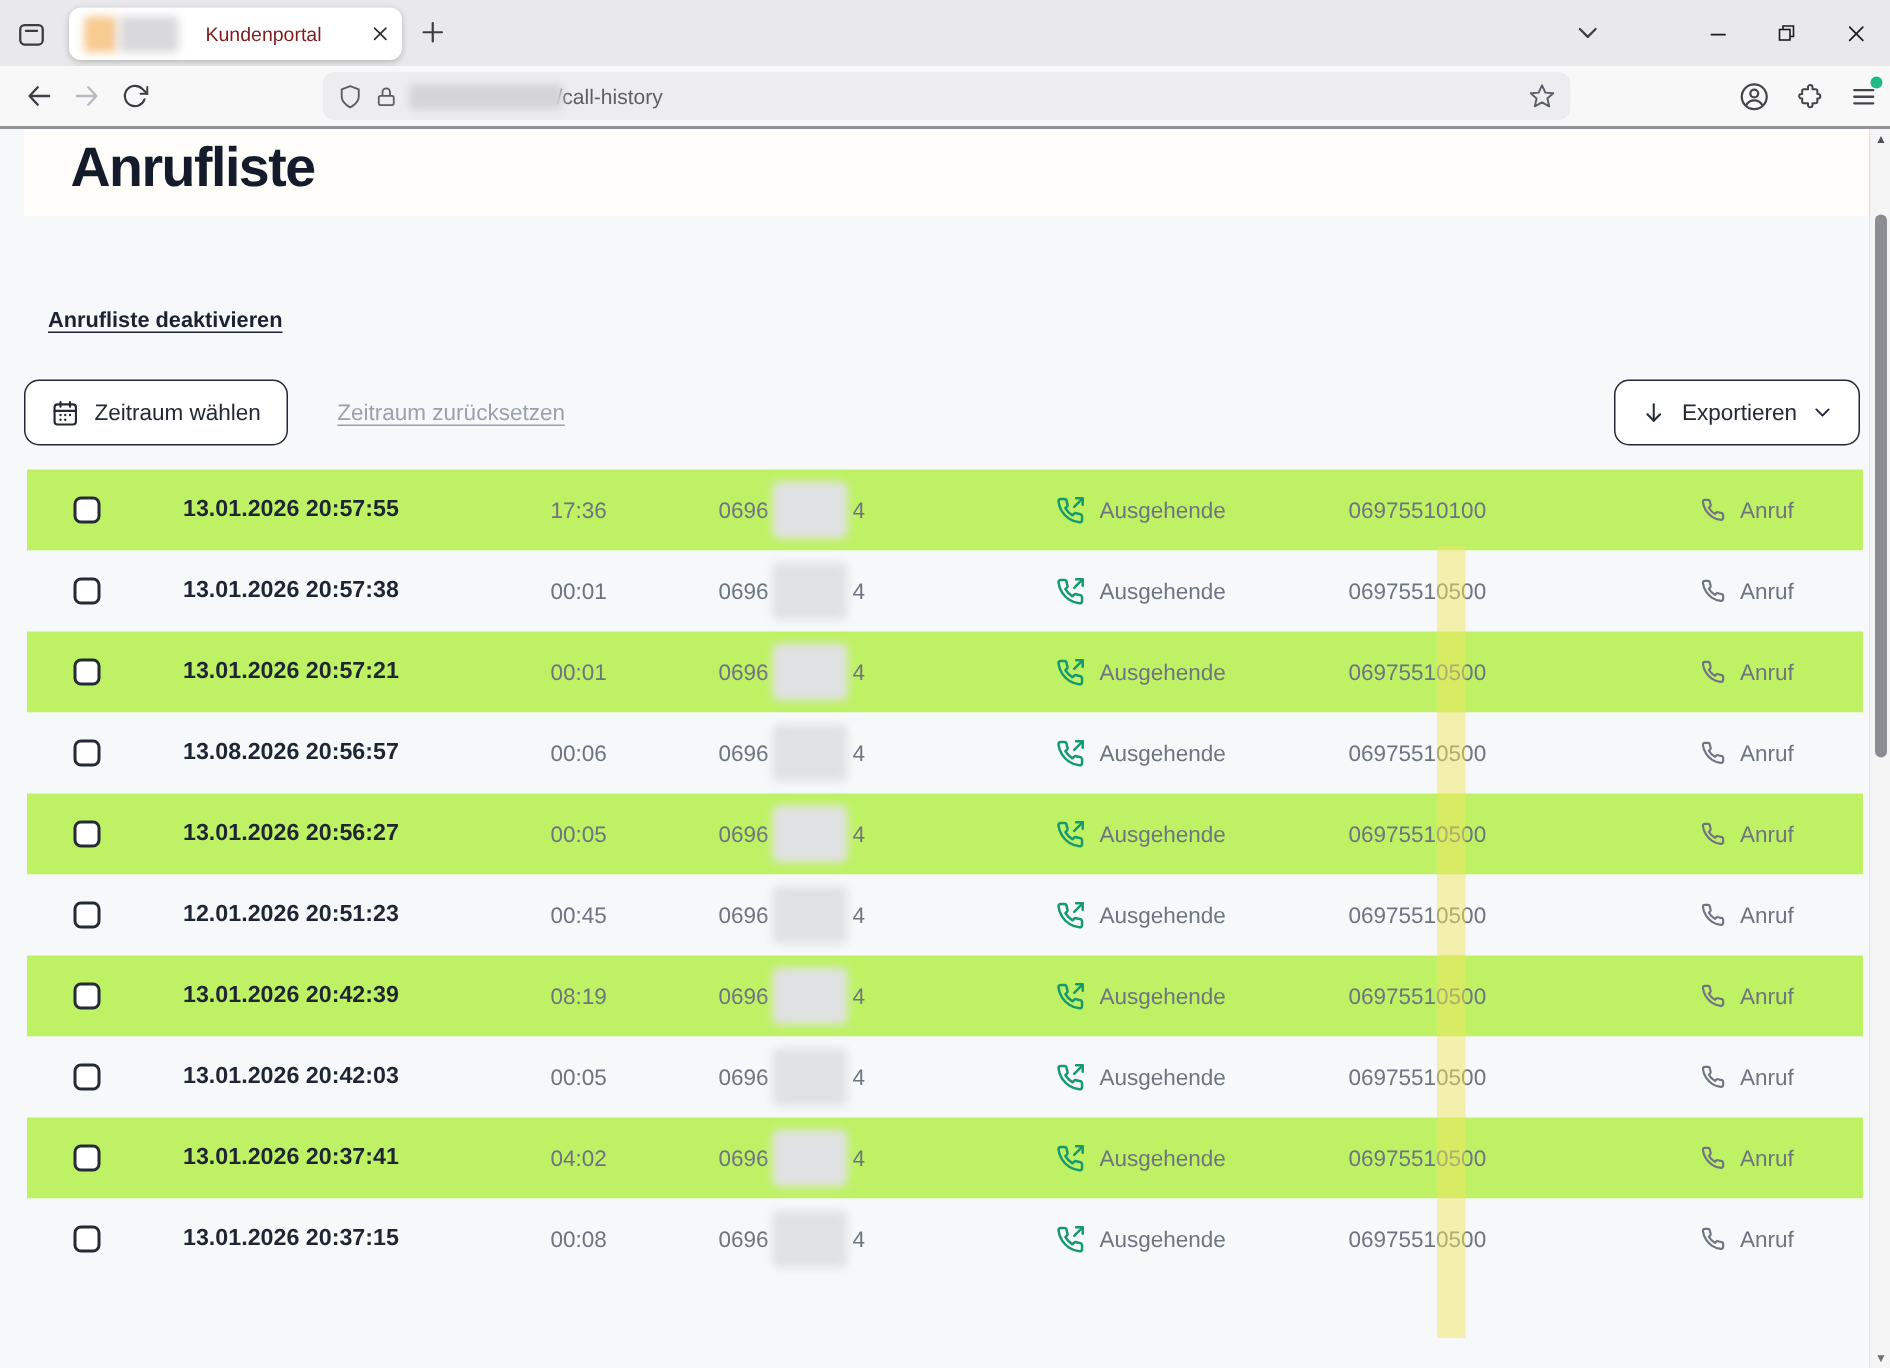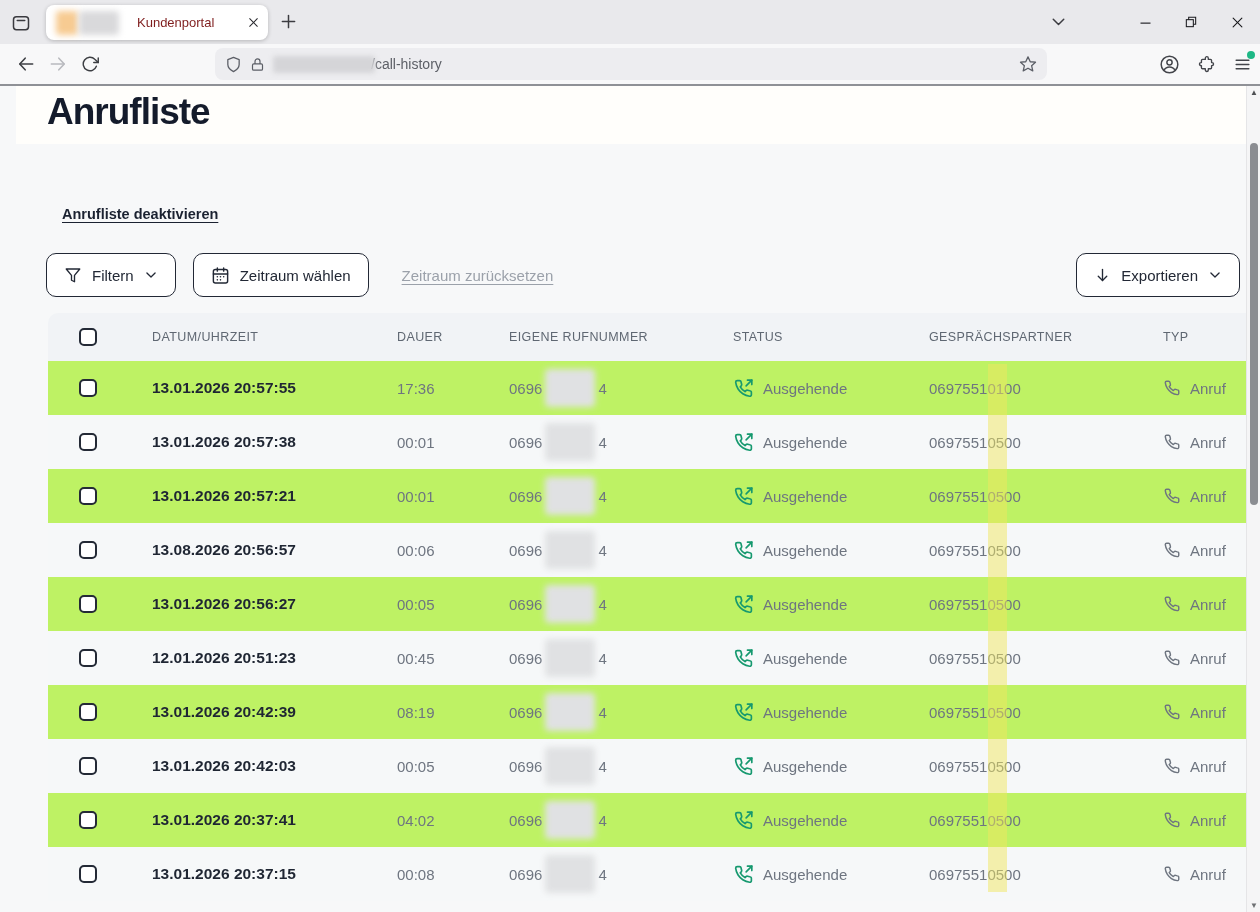--- a/index.html
+++ b/index.html
@@ -33,21 +33,21 @@
   .url-path { font-size:14px; color:#5c5f66; }
   .url-star { margin-left:auto; color:#5b5e66; display:flex; }
   .nav-right { position:absolute; right:8px; top:4px; height:32px; display:flex; align-items:center; gap:17px; color:#43454b; }
   .menu-wrap { position:relative; display:flex; }
   .menu-dot { position:absolute; right:-3px; top:-4px; width:8px; height:8px; border-radius:50%; background:#1fb886; }
 
   
   .page { position:absolute; top:86px; left:0; width:1246px; height:826px; background:#f7f8f9; }
   .title-strip { position:absolute; top:0; left:16px; right:0; height:58px; background:#fffefb; }
   .page-title { position:absolute; left:31px; top:5px; font-size:37px; font-weight:800; letter-spacing:-1px; color:#141b2b; }
-  .content { position:absolute; top:58px; left:0; right:0; bottom:0;margin-left:30px; }
+  .content { position:absolute; top:58px; left:0; right:0; bottom:0; }
 
   .deact-link { position:absolute; left:32px; top:62px; font-size:14.5px; font-weight:700; color:#1b2231;
     text-decoration:underline; text-underline-offset:3px; cursor:pointer; }
 
   .actionbar { position:absolute; top:109px; left:0; right:0; height:44px; }
   .btn { height:44px; background:#fff; border:1.5px solid #222835; border-radius:10px; display:inline-flex;
     align-items:center; gap:10px; padding:0 17px; font-size:15px; font-weight:500; color:#222835; cursor:pointer;
     font-family:"Liberation Sans", sans-serif; }
   .left-actions { position:absolute; left:16px; top:0; display:flex; align-items:center; gap:17px; }
   .right-actions { position:absolute; right:6px; top:0; display:flex; align-items:center; gap:22px; }
@@ -192,33 +192,20 @@
 <div class="page">
   <div class="title-strip">
     <h1 class="page-title">Anrufliste</h1>
   </div>
   <div class="content">
 
     <a class="deact-link">Anrufliste deaktivieren</a>
 
     <div class="actionbar">
       <div class="left-actions">
-        <button class="btn">
-          <span style="display:flex;">
-            <svg width="18" height="18" viewBox="0 0 24 24" fill="none" stroke="currentColor" stroke-width="1.8" stroke-linejoin="round">
-                <polygon points="21 4 3 4 10 12.5 10 19 14 21 14 12.5 21 4"></polygon>
-              </svg>
-          </span>
-          <span>Filtern</span>
-          <span style="display:flex;">
-            <svg width="14" height="14" viewBox="0 0 24 24" fill="none" stroke="currentColor" stroke-width="2.2" stroke-linecap="round" stroke-linejoin="round">
-                <polyline points="5 8.5 12 15.5 19 8.5"></polyline>
-              </svg>
-          </span>
-        </button>
         <button class="btn">
           <span style="display:flex;">
             <svg width="19" height="19" viewBox="0 0 24 24" fill="none" stroke="currentColor" stroke-width="1.8" stroke-linecap="round">
                 <rect x="3" y="4.5" width="18" height="17" rx="2.5"></rect>
                 <line x1="8" y1="2.5" x2="8" y2="6.5"></line>
                 <line x1="16" y1="2.5" x2="16" y2="6.5"></line>
                 <line x1="3" y1="10" x2="21" y2="10"></line>
                 <g fill="currentColor" stroke="none">
                   <circle cx="8" cy="13.5" r="1"></circle>
                   <circle cx="12" cy="13.5" r="1"></circle>
@@ -244,31 +231,20 @@
           <span style="display:flex;">
             <svg width="14" height="14" viewBox="0 0 24 24" fill="none" stroke="currentColor" stroke-width="2.2" stroke-linecap="round" stroke-linejoin="round">
                 <polyline points="5 8.5 12 15.5 19 8.5"></polyline>
               </svg>
           </span>
         </button>
       </div>
     </div>
 
     <div class="calltable">
-      <div class="thead">
-        <div class="cell c-check">
-            <span class="checkbox"></span>
-          </div>
-        <div class="th">DATUM/UHRZEIT</div>
-        <div class="th">DAUER</div>
-        <div class="th">EIGENE RUFNUMMER</div>
-        <div class="th">STATUS</div>
-        <div class="th">GESPRÄCHSPARTNER</div>
-        <div class="th">TYP</div>
-      </div>
       <div id="table-body">
   <div class="trow">
     <div class="cell c-check">
               <span class="checkbox"></span>
             </div>
     <div class="cell c-datetime">13.01.2026 20:57:55</div>
     <div class="cell c-duration">17:36</div>
     <div class="cell c-own">
       <span>0696</span>
       <span class="censor-blur"></span>

